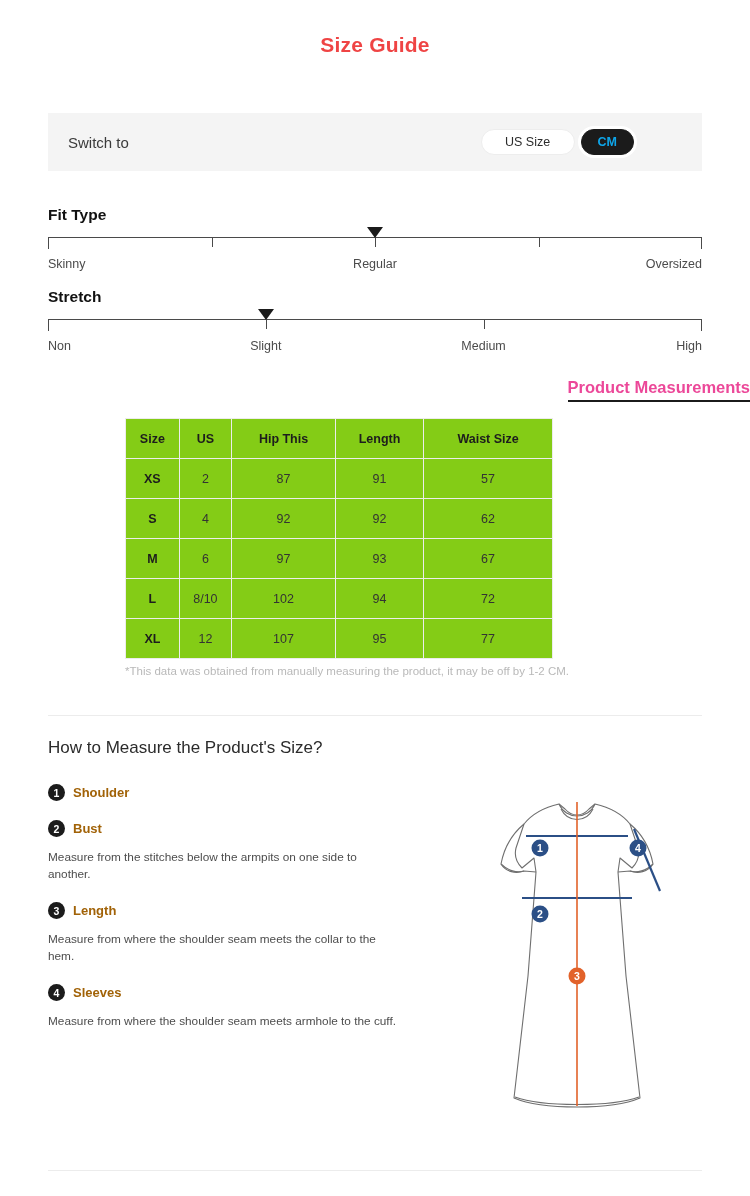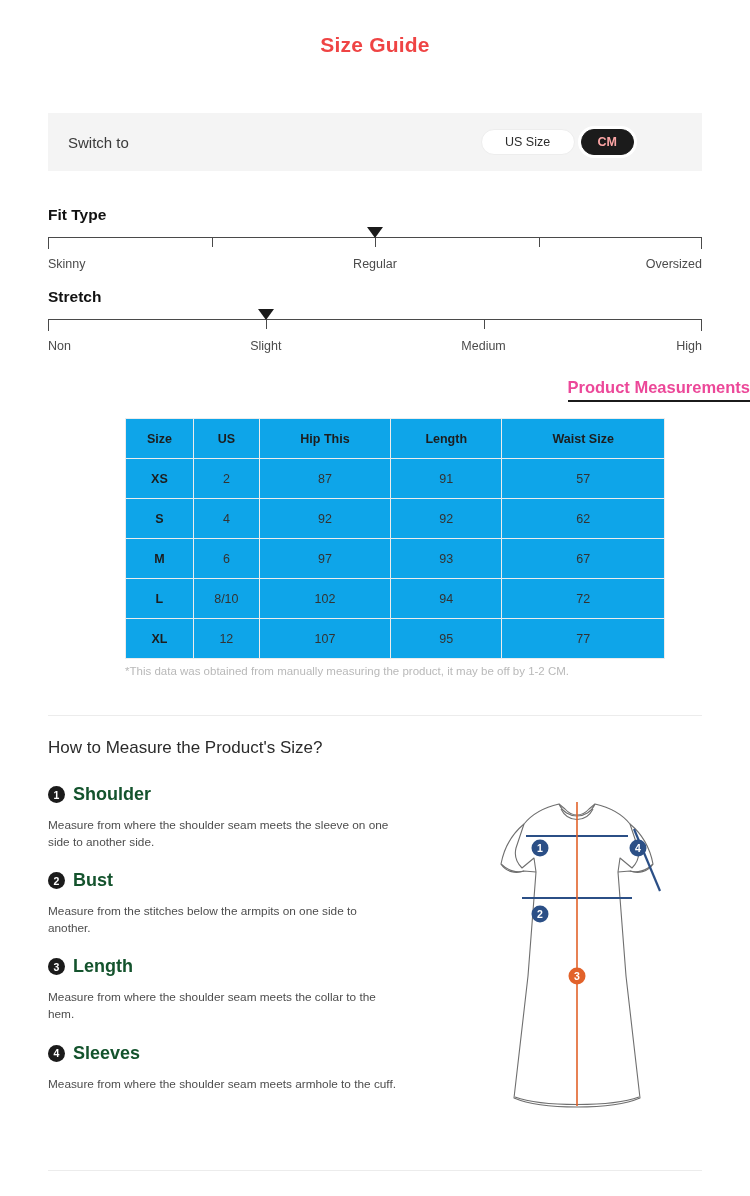--- a/index.html
+++ b/index.html
@@ -54,21 +54,21 @@
     color: #2c2c2c;
     font-size: 12.5px;
     display: flex;
     align-items: center;
     justify-content: center;
     cursor: pointer;
     border: 1px solid #ededed;
   }
   .unit-pill.active {
     background: #1b1b1b;
-    color: #fca5a5;
+    color: #0ea5e9;
     font-weight: bold;
     min-width: 46px;
     border-color: #1b1b1b;
     box-shadow: 0 0 0 3px #ffffff;
   }
 
   
   .scale-block { position: absolute; left: 48px; width: 654px; }
   .scale-heading {
     font-size: 15.5px;
@@ -116,23 +116,23 @@
     font-weight: bold;
     color: #ec4899;
   }
   .measure-title span {
     border-bottom: 2px solid #1b1b1b;
     padding-bottom: 4px;
   }
   table.size-table {
     position: absolute;
     left: 125px; top: 418px;
-    width: 540px;
+    width: 428px;
     border-collapse: collapse;
-    background: #0ea5e9;
+    background: #84cc16;
   }
   table.size-table th,
   table.size-table td {
     border: 1px solid #ececec;
     height: 40px;
     text-align: center;
     vertical-align: middle;
     font-size: 12.5px;
     color: #333333;
     font-weight: normal;
@@ -170,21 +170,21 @@
     border-radius: 50%;
     background: #1b1b1b;
     color: #ffffff;
     font-size: 10.5px;
     font-weight: bold;
     display: flex;
     align-items: center;
     justify-content: center;
     flex: 0 0 auto;
   }
-  .step-name { font-size: 18px; font-weight: bold; color: #14532d; }
+  .step-name { font-size: 13px; font-weight: bold; color: #a16207; }
   .step-desc {
     margin-top: 12px;
     font-size: 11.8px;
     line-height: 1.45;
     color: #4d4d4d;
     max-width: 348px;
   }
 
   .dress-wrap { position: absolute; left: 462px; top: 776px; width: 230px; height: 375px; }
 </style>
@@ -295,21 +295,20 @@
   <div class="divider" style="top:715px;"></div>
 
   <div class="how-title">How to Measure the Product's Size?</div>
 
   <div class="steps" id="steps-list">
       <div class="step">
         <div class="step-head">
           <div class="badge">1</div>
           <div class="step-name">Shoulder</div>
         </div>
-        <div class="step-desc">Measure from where the shoulder seam meets the sleeve on one side to another side.</div>
       </div>
       <div class="step">
         <div class="step-head">
           <div class="badge">2</div>
           <div class="step-name">Bust</div>
         </div>
         <div class="step-desc">Measure from the stitches below the armpits on one side to another.</div>
       </div>
       <div class="step">
         <div class="step-head">

